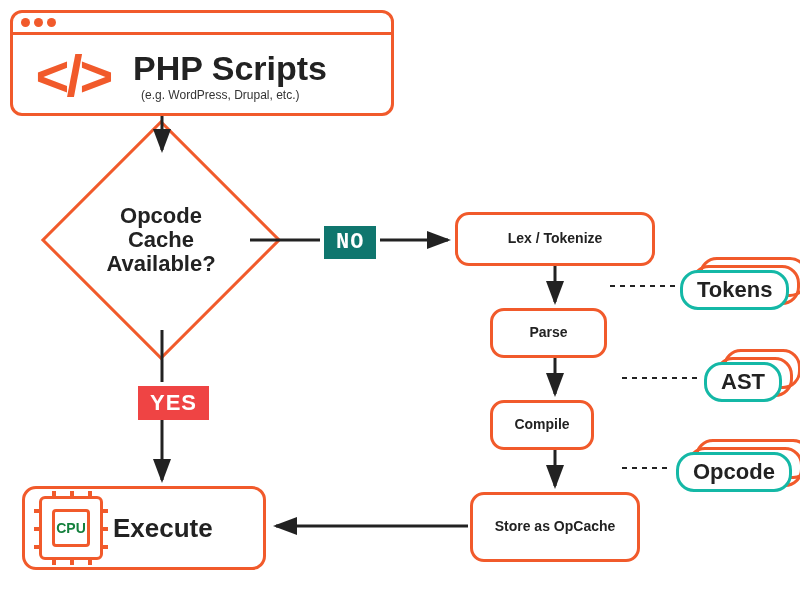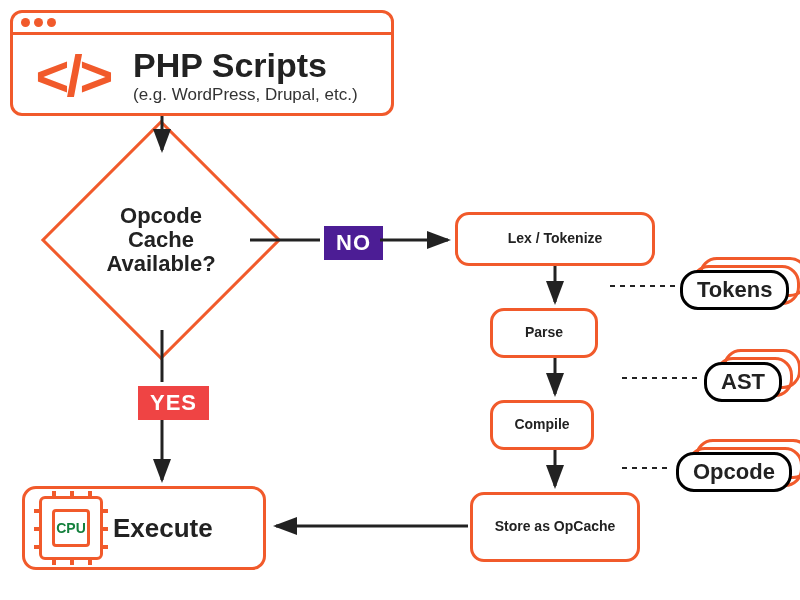--- a/index.html
+++ b/index.html
@@ -21,21 +21,21 @@
     align-items: center;
     justify-content: center;
     text-align: center;
     font-weight: 700;
     font-size: 14px;
     line-height: 1.1;
     padding: 6px 10px;
   }
   .pill {
     position: absolute;
-    border: 3px solid #000000;
+    border: 3px solid #14b8a6;
     border-radius: 18px;
     background: #fff;
     display: flex;
     align-items: center;
     justify-content: center;
     font-weight: 700;
     font-size: 22px;
     padding: 4px 14px;
   }
   .stacked::before, .stacked::after {
@@ -49,21 +49,21 @@
   }
   .stacked::after { top: -16px; left: 16px; z-index: -2; }
   .badge {
     position: absolute;
     color: #fff;
     font-weight: 800;
     font-size: 22px;
     padding: 4px 12px;
     letter-spacing: 1px;
   }
-  .badge-no  { background: #4c1d95; }
+  .badge-no  { background: #0f766e; font-family: Liberation Mono, monospace; }
   .badge-yes { background: #ef4444; }
   .diamond-wrap {
     position: absolute;
     width: 170px; height: 170px;
   }
   .diamond-shape {
     position: absolute;
     inset: 0;
     border: 3px solid #F15A2B;
     transform: rotate(45deg);
@@ -110,21 +110,21 @@
     display: flex;
     justify-content: center;
     align-items: center;
     font-size: 58px;
     font-weight: 900;
     color: #F15A2B;
     letter-spacing: -3px;
   }
   .hdr-txt { display: flex; flex-direction: column; }
   .hdr-title { font-weight: 800; font-size: 34px; }
-  .hdr-sub   { font-size: 17px; color: #333; }
+  .hdr-sub   { font-size: 12px; color: #333; margin-left: 8px; }
   .cpu-wrap {
     position: absolute;
     border: 3px solid #F15A2B;
     border-radius: 14px;
     display: flex;
     align-items: center;
     padding: 6px 14px;
   }
   .cpu-chip {
     width: 64px; height: 64px;
@@ -168,21 +168,21 @@
 
 <div class="diamond-wrap" style="left:76px; top:155px;">
   <div class="diamond-shape"></div>
   <div class="diamond-text">Opcode Cache Available?</div>
 </div>
 
 <div class="badge badge-no" style="left:324px; top:226px;">NO</div>
 <div class="badge badge-yes" style="left:138px; top:386px;">YES</div>
 
 <div class="node" style="left:455px; top:212px; width:200px; height:54px;">Lex / Tokenize</div>
-<div class="node" style="left:490px; top:308px; width:108px; height:50px;">Parse</div>
+<div class="node" style="left:490px; top:308px; width:117px; height:50px;">Parse</div>
 <div class="node" style="left:490px; top:400px; width:104px; height:50px;">Compile</div>
 <div class="node" style="left:470px; top:492px; width:170px; height:70px;">Store as OpCache</div>
 
 <div class="pill stacked" style="left:680px; top:270px;">Tokens</div>
 <div class="pill stacked" style="left:704px; top:362px;">AST</div>
 <div class="pill stacked" style="left:676px; top:452px;">Opcode</div>
 
 <div class="cpu-wrap" style="left:22px; top:486px; width:244px; height:84px;">
   <div class="cpu-chip">
     <span class="cpu-pin" style="left:-8px; top:10px; width:6px; height:4px;"></span>

